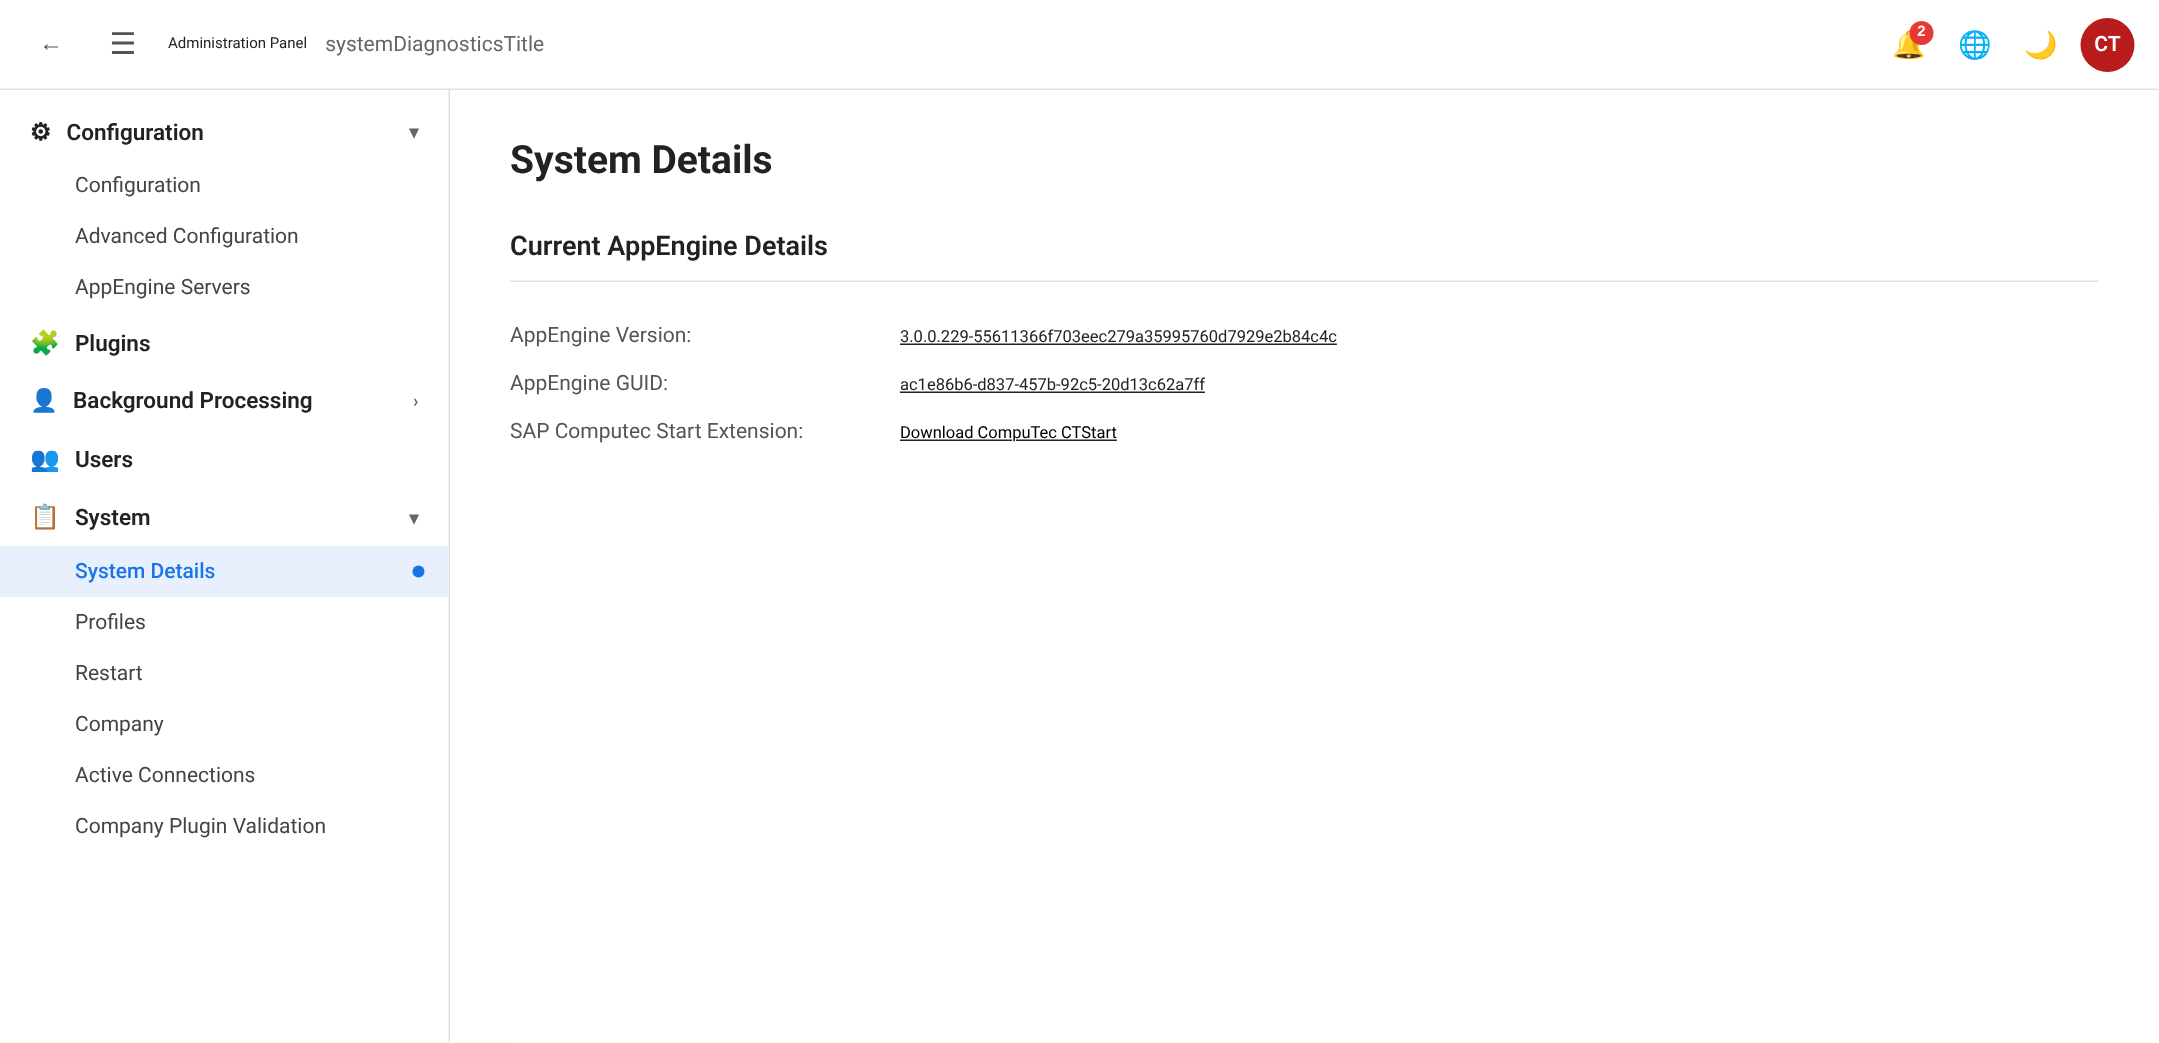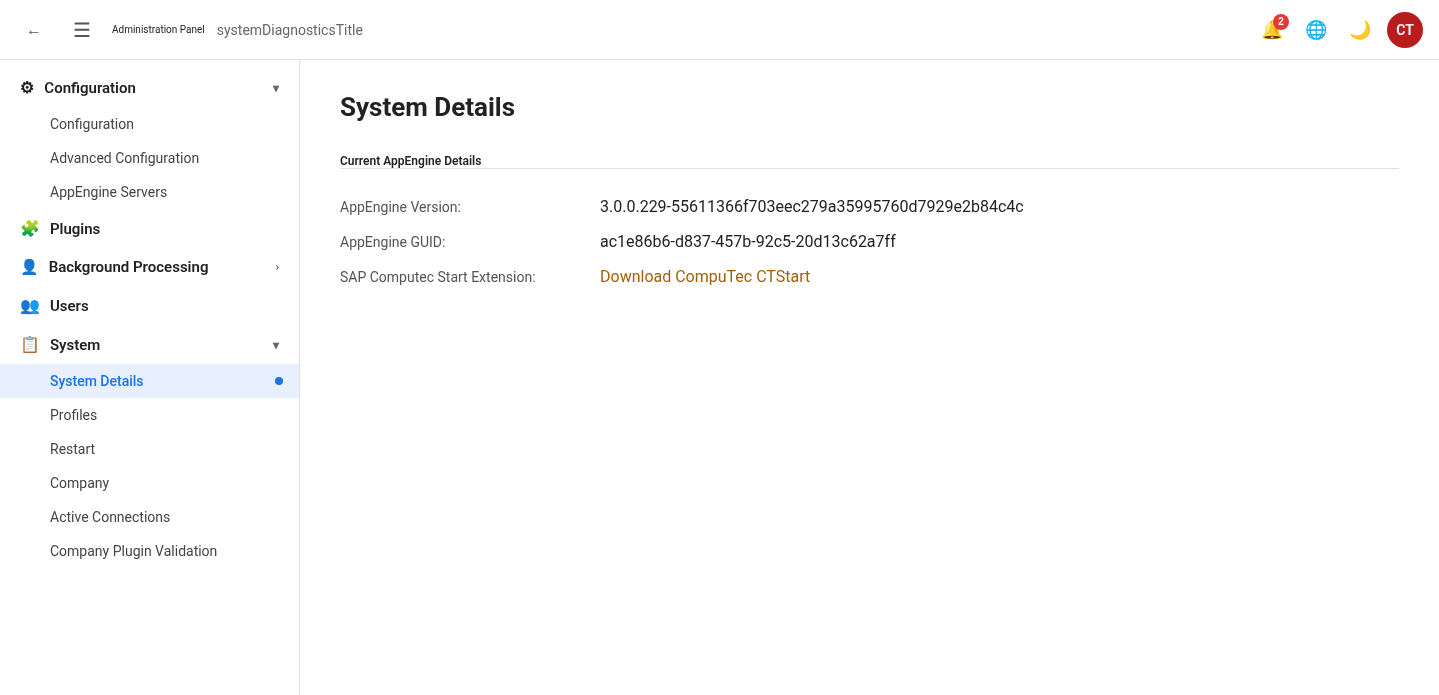--- a/index.html
+++ b/index.html
@@ -95,21 +95,22 @@
     }
     .page-title {
       font-size: 26px; font-weight: 700; color: #222;
       margin-bottom: 32px;
     }
     .section-card {
       background: #fff;
       border: none;
     }
     .section-title {
-      font-size: 12px; font-weight: 600; color: #222;
+      font-size: 18px; font-weight: 600; color: #222;
+      padding-bottom: 12px;
       border-bottom: 1px solid #e0e0e0;
       margin-bottom: 0;
     }
     .details-table {
       margin-top: 20px;
       width: 100%;
     }
     .detail-row {
       display: flex;
       align-items: baseline;
@@ -117,24 +118,25 @@
     }
     .detail-label {
       width: 260px;
       flex-shrink: 0;
       color: #555;
       font-size: 14px;
       padding-right: 16px;
     }
     .detail-value {
       color: #222;
-      font-size: 16px;
+      font-size: 11px;
+      text-decoration: underline;
     }
     .detail-value a {
-      color: #a16207;
+      color: #000000;
       text-decoration: none;
     }
   </style>
 </head>
 <body>
 
 <header class="header">
   <div class="header-left">
     <button class="icon-btn" style="font-size:16px;">
       <span>←</span>

